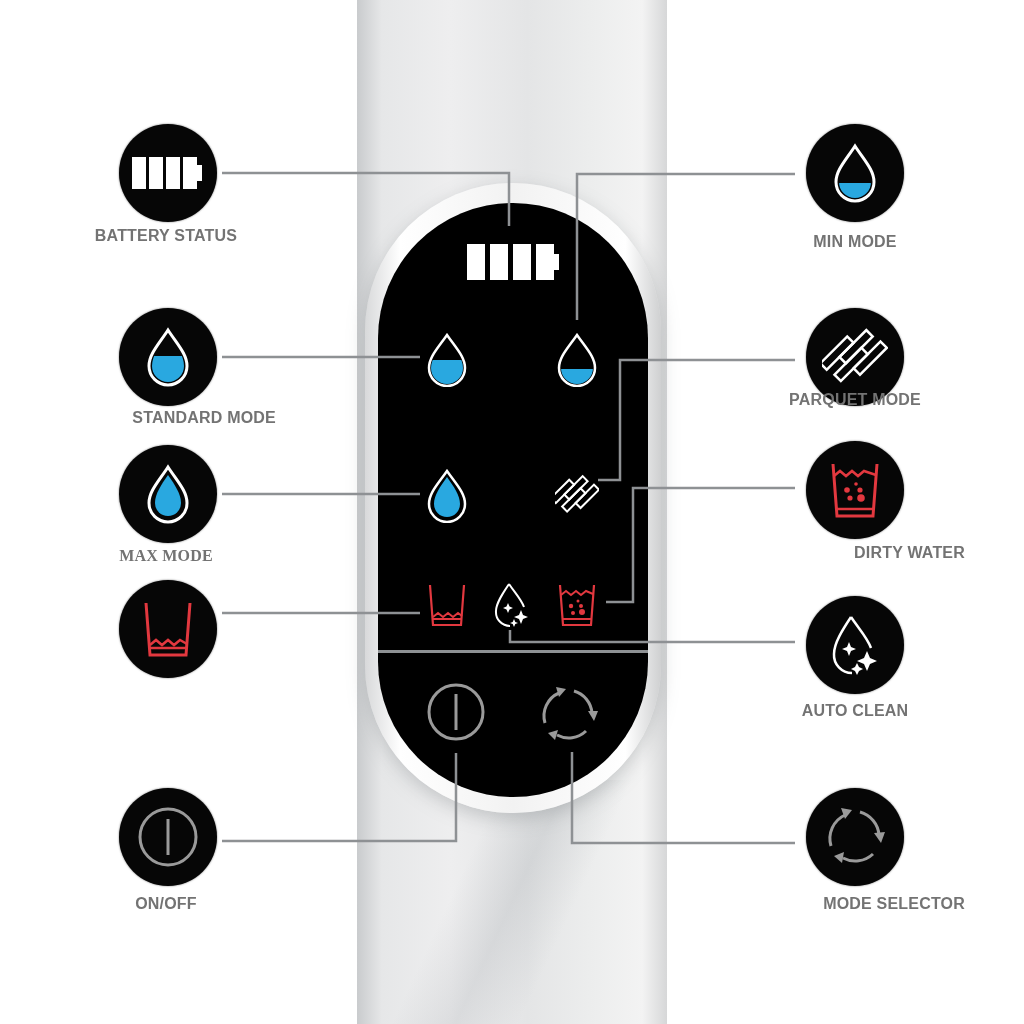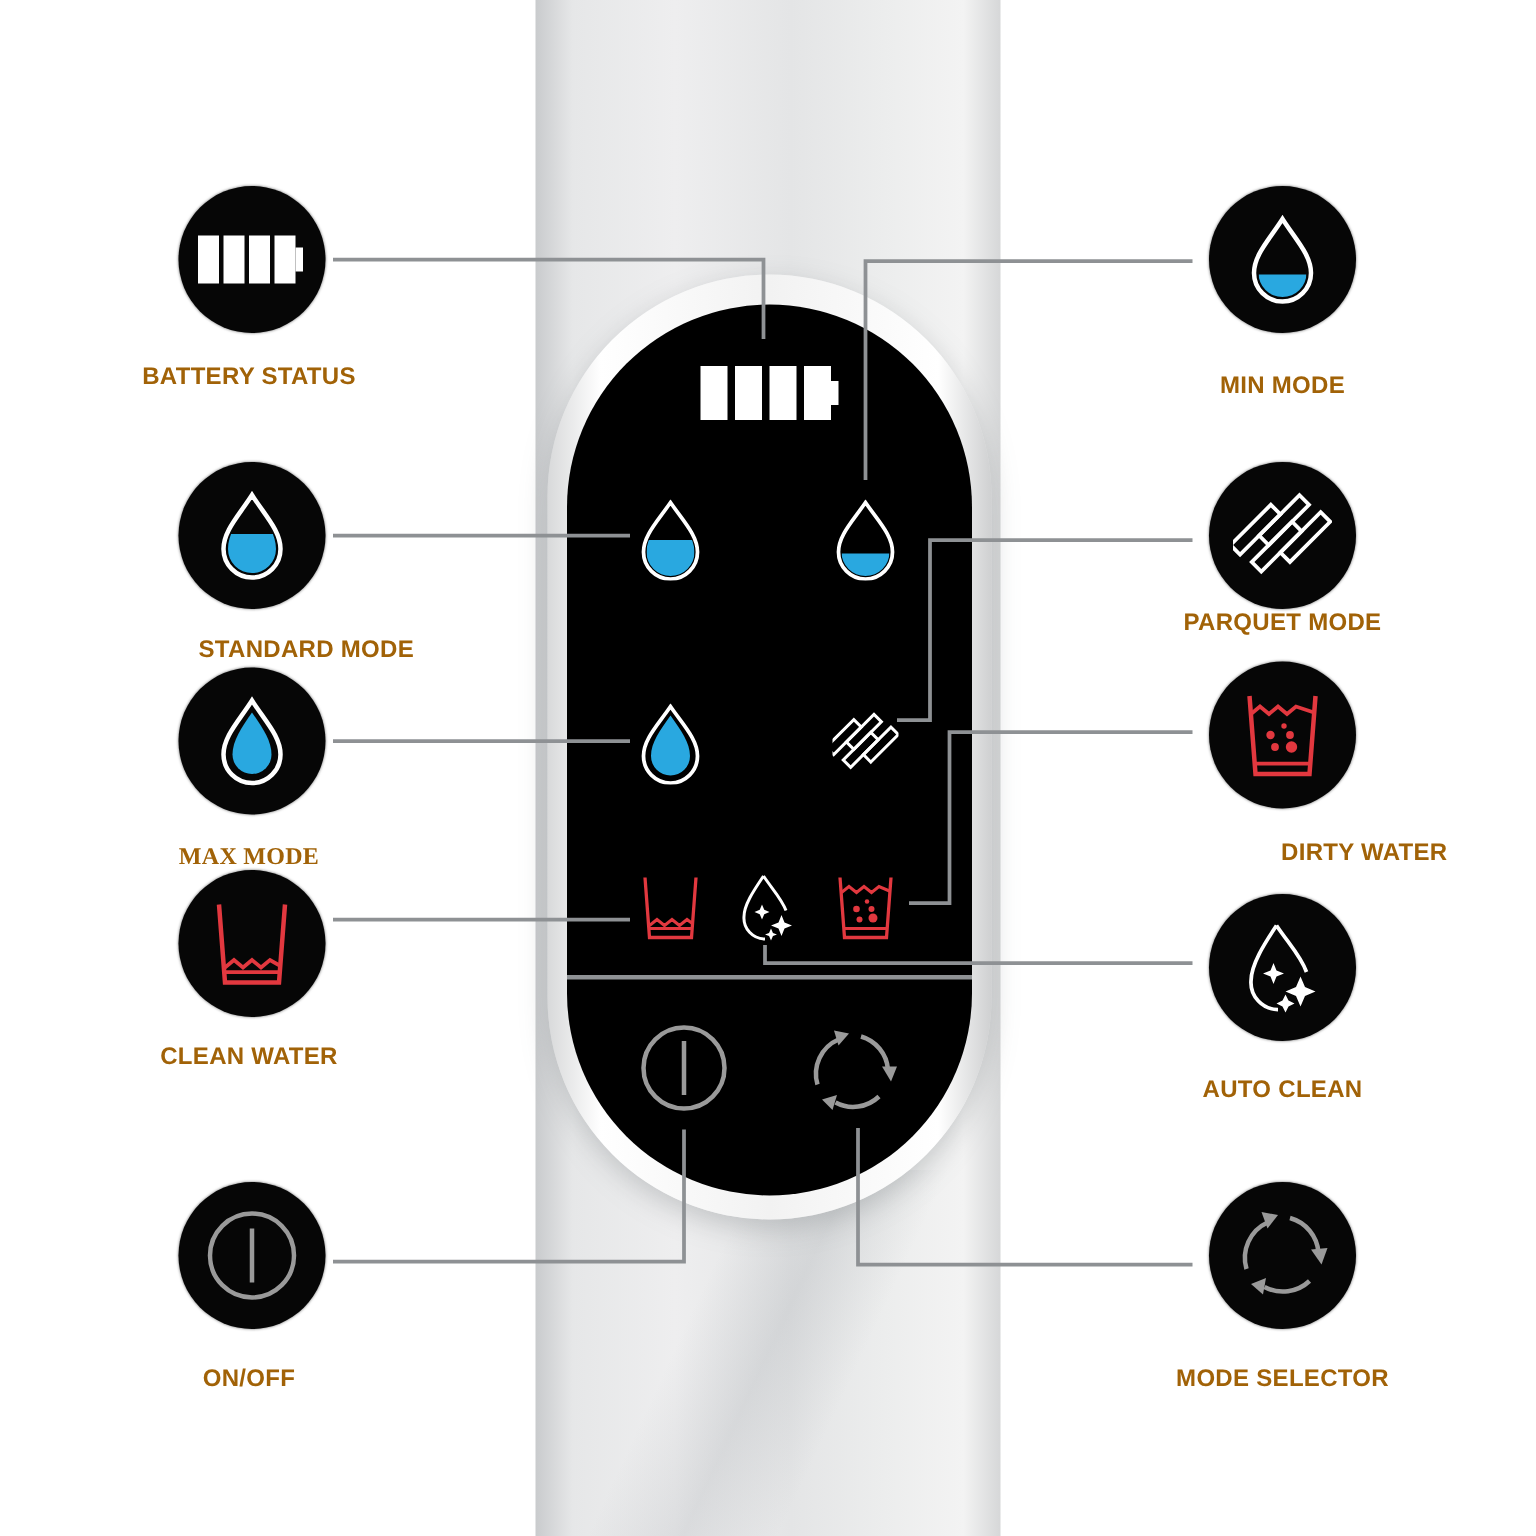--- a/index.html
+++ b/index.html
@@ -10,21 +10,21 @@
     background:linear-gradient(115deg,rgba(0,0,0,0) 35%,rgba(160,165,170,0.25) 50%,rgba(0,0,0,0) 65%);}
   .panel-rim{position:absolute;left:365px;top:183px;width:296px;height:630px;border-radius:148px;
     background:linear-gradient(90deg,#d8d9da,#ffffff 12%,#f2f2f2 50%,#ffffff 88%,#cfd0d1);
     box-shadow:0 6px 18px rgba(120,125,130,0.35);}
   .panel{position:absolute;left:378px;top:203px;width:270px;height:594px;border-radius:135px;background:#000;overflow:hidden;}
   .divider{position:absolute;left:378px;top:650px;width:270px;height:3px;background:#8e9194;}
   .ann{position:absolute;left:0;top:0;width:1024px;height:1024px;pointer-events:none;}
   .circle{position:absolute;width:98px;height:98px;border-radius:50%;background:#060606;
     box-shadow:0 0 2px rgba(0,0,0,0.6);display:flex;align-items:center;justify-content:center;}
   .circle svg{display:block;}
-  .label{position:absolute;font-weight:bold;font-size:16px;line-height:22px;color:#a16207;text-align:center;width:220px;letter-spacing:0.2px;margin-top:16px;}
+  .label{position:absolute;font-weight:bold;font-size:16px;line-height:22px;color:#737373;text-align:center;width:220px;letter-spacing:0.2px;}
   .picon{position:absolute;display:flex;align-items:center;justify-content:center;}
 </style>
 </head>
 <body>
 
 <div class="handle"></div>
 <div class="handle-shade"></div>
 <div class="panel-rim"></div>
 <div class="panel"></div>
 <div class="divider"></div>
@@ -173,21 +173,20 @@
 <div class="label" style="left:56px;top:545px;font-family:Liberation Serif, serif;">MAX MODE</div>
 
 <div class="circle" style="left:119px;top:580px;">
   <svg width="56" height="60" viewBox="0 0 56 60">
     <path d="M6 4 L10 56 L46 56 L50 4" fill="none" stroke="#e2383f" stroke-width="3"></path>
     <path d="M10 46 L16 41 L22 46 L28 41 L34 46 L40 41 L47 45" fill="none" stroke="#e2383f" stroke-width="2.5"></path>
     <line x1="10" y1="49" x2="46" y2="49" stroke="#e2383f" stroke-width="2.5"></line>
   </svg>
 </div>
 <div class="label" style="left:56px;top:678px;">
-  <div>CLEAN WATER</div>
 </div>
 
 <div class="circle" style="left:119px;top:788px;">
   <svg width="64" height="64" viewBox="0 0 64 64">
     <circle cx="32" cy="32" r="28" fill="none" stroke="#9a9a9a" stroke-width="3"></circle>
     <line x1="32" y1="14" x2="32" y2="50" stroke="#9a9a9a" stroke-width="3"></line>
   </svg>
 </div>
 <div class="label" style="left:56px;top:893px;">ON/OFF</div>
 
@@ -245,13 +244,13 @@
     <g fill="none" stroke="#9a9a9a" stroke-width="3">
       <path d="M9 42 A26 26 0 0 1 23 11"></path>
       <path d="M38 8 A26 26 0 0 1 57 31"></path>
       <path d="M51 50 A26 26 0 0 1 21 54"></path>
     </g>
     <path d="M30 6 L19 4 L23 15Z" fill="#9a9a9a"></path>
     <path d="M59 39 L63 28 L52 29Z" fill="#9a9a9a"></path>
     <path d="M12 52 L20 59 L22 48Z" fill="#9a9a9a"></path>
   </svg>
 </div>
-<div class="label" style="left:745px;top:893px;">MODE SELECTOR</div>
+<div class="label" style="left:745px;top:893px;text-align:right;">MODE SELECTOR</div>
 
 </body></html>

